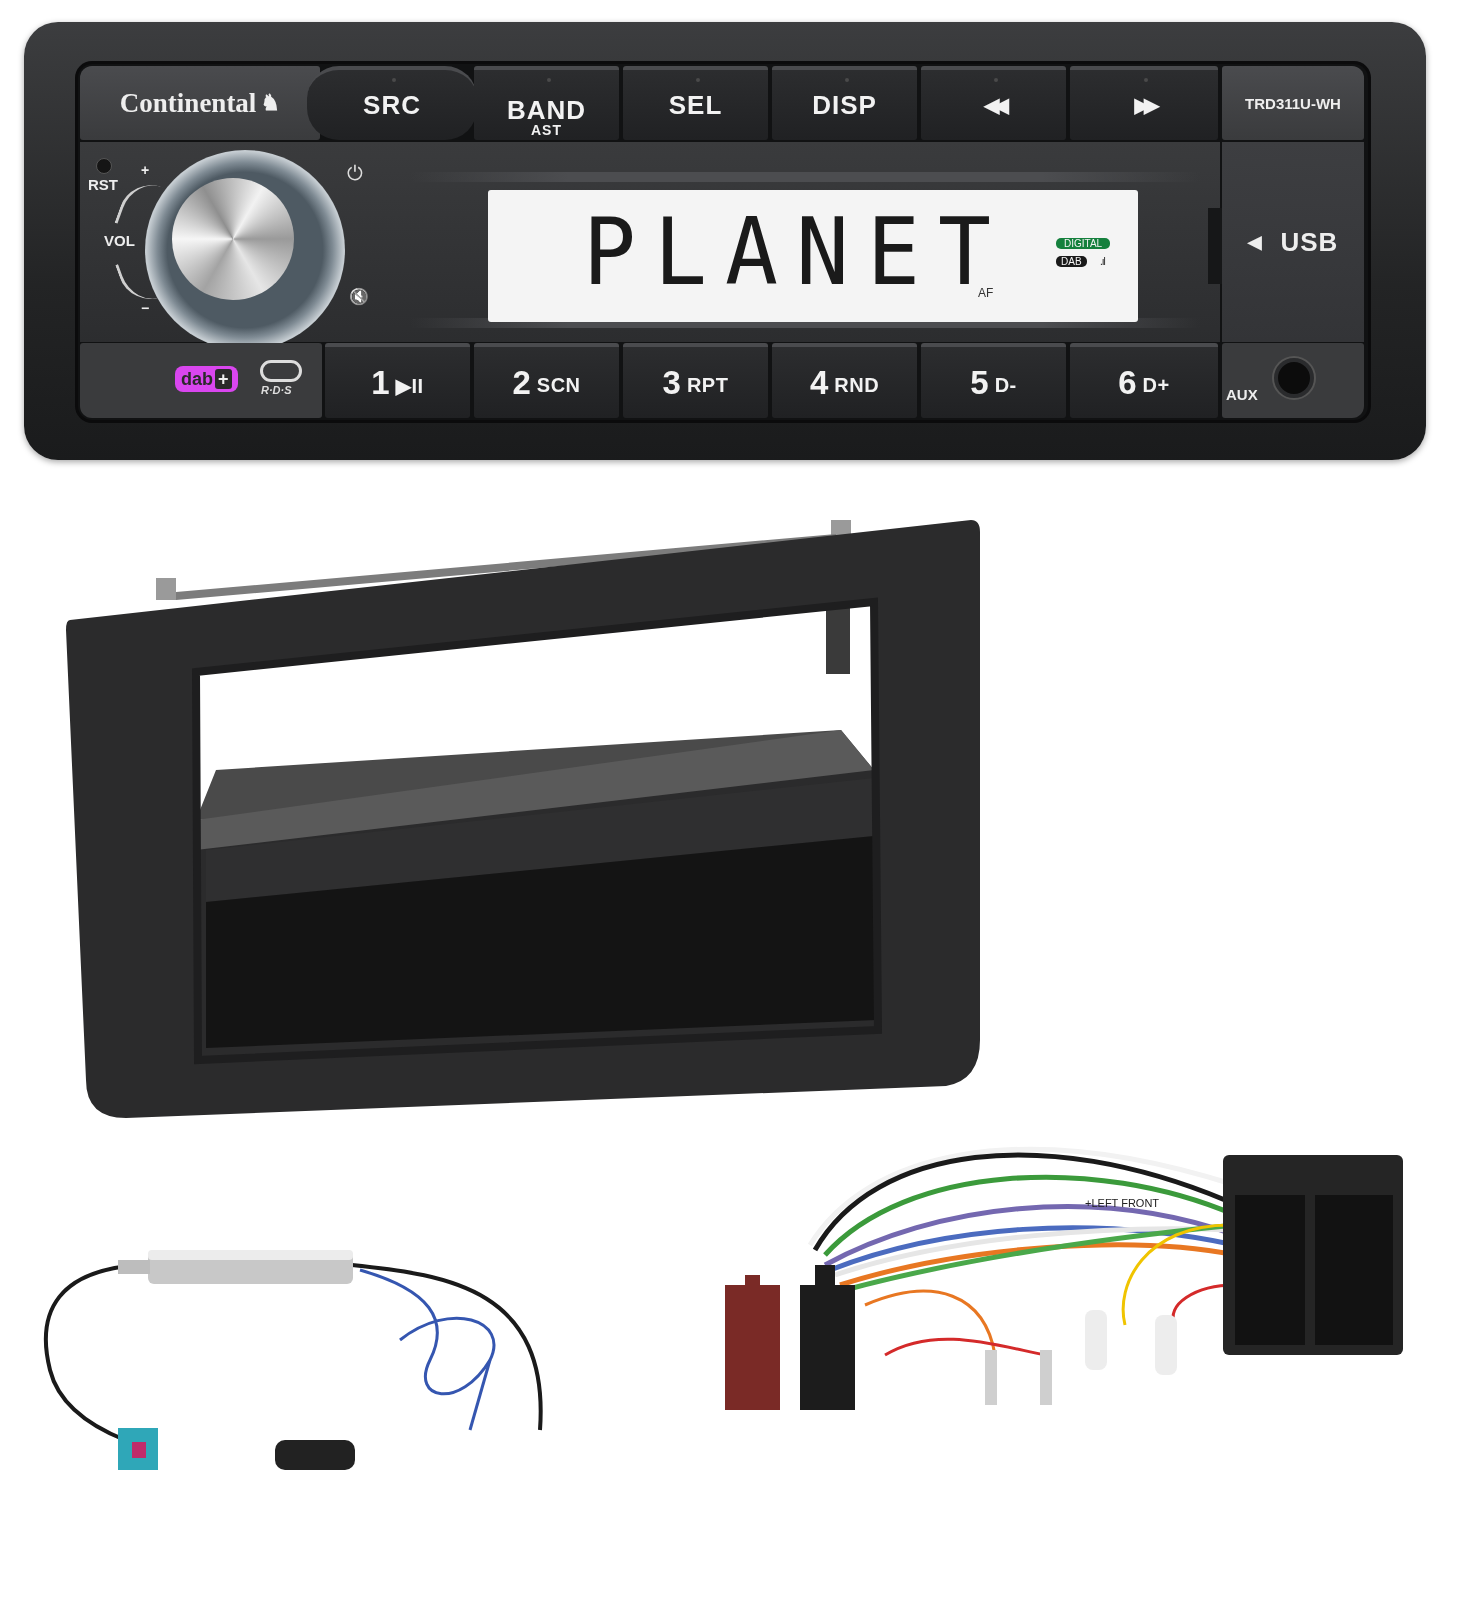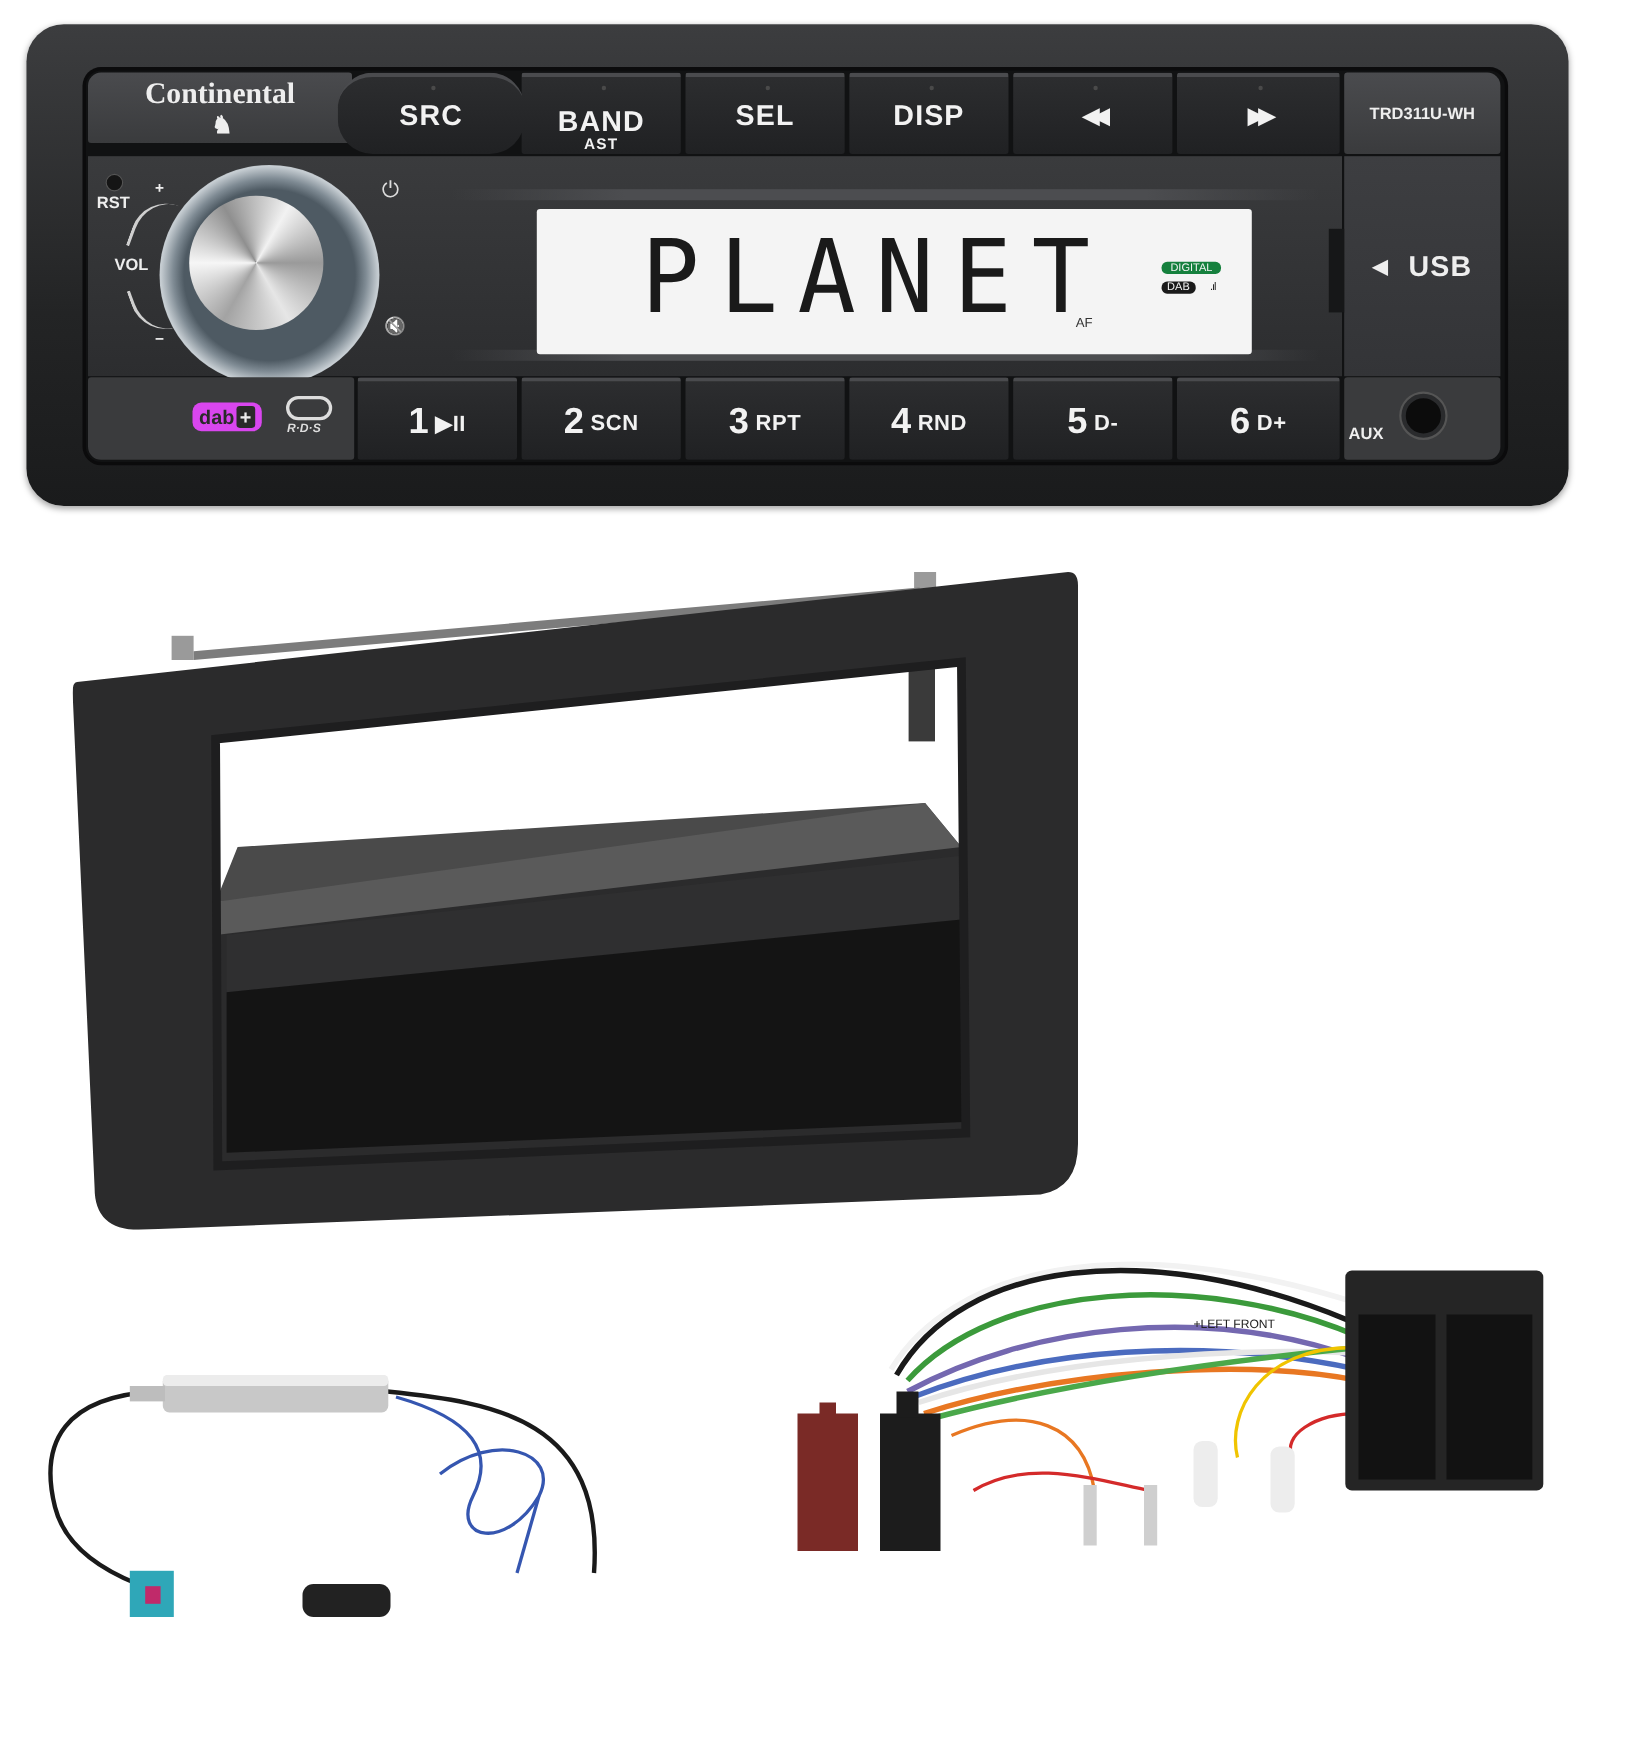--- a/index.html
+++ b/index.html
@@ -11,23 +11,23 @@
     background:linear-gradient(#3c3d3f,#232425 60%,#1a1b1c);box-shadow:0 2px 6px rgba(0,0,0,.35);}
   .radio-face{left:78px;top:64px;width:1290px;height:356px;border-radius:14px;background:#111213;
     box-shadow:0 0 0 3px #0b0b0c;}
   .btn{position:absolute;background:linear-gradient(#2c2d2f,#202123);border-top:4px solid #4a4b4e;
     color:#f2f2f2;font-weight:bold;display:flex;align-items:center;justify-content:center;
     box-sizing:border-box;border-radius:3px;cursor:pointer;}
   .btn .led{position:absolute;top:8px;left:50%;width:4px;height:4px;border-radius:50%;background:#4a4a4a;}
   .btn-top{top:66px;height:74px;font-size:26px;letter-spacing:1px;}
   .btn-bot{top:343px;height:75px;font-size:33px;}
   .btn-bot .sub{font-size:20px;margin-left:6px;margin-top:6px;letter-spacing:.5px;}
-  .brand-panel{left:80px;top:66px;width:240px;height:64px;background:linear-gradient(#4a4b4e,#3a3b3d);
+  .brand-panel{left:80px;top:66px;width:240px;height:74px;background:linear-gradient(#4a4b4e,#3a3b3d);
     border-radius:12px 3px 3px 3px;display:flex;align-items:center;justify-content:center;color:#eee;
-    font-family:"Liberation Serif",serif;font-weight:bold;font-size:27px;flex-direction:column;}
+    font-family:"Liberation Serif",serif;font-weight:bold;font-size:27px;}
   .model-panel{left:1222px;top:66px;width:142px;height:74px;background:linear-gradient(#4a4b4e,#3a3b3d);
     border-radius:3px 12px 3px 3px;display:flex;align-items:center;justify-content:center;color:#eee;
     font-weight:bold;font-size:15px;}
   .mid-panel{left:80px;top:142px;width:1140px;height:200px;background:linear-gradient(#3a3b3d,#2c2d2f);}
   .usb-panel{left:1222px;top:142px;width:142px;height:200px;background:linear-gradient(#3d3e41,#333437);
     display:flex;align-items:center;justify-content:center;color:#eee;font-weight:bold;font-size:26px;letter-spacing:1px;}
   .aux-panel{left:1222px;top:343px;width:142px;height:75px;background:#3a3b3d;border-radius:3px 3px 12px 3px;}
   .logo-panel{left:80px;top:343px;width:242px;height:75px;background:#3a3b3d;border-radius:3px 3px 3px 12px;}
   .lcd{left:488px;top:190px;width:650px;height:132px;background:#f4f4f4;border-radius:3px;}
   .lcd-text{left:95px;top:10px;font-family:"DejaVu Sans Mono",monospace;font-size:88px;letter-spacing:18px;color:#1a1a1a;font-weight:normal;transform:scaleY(1.05);}

